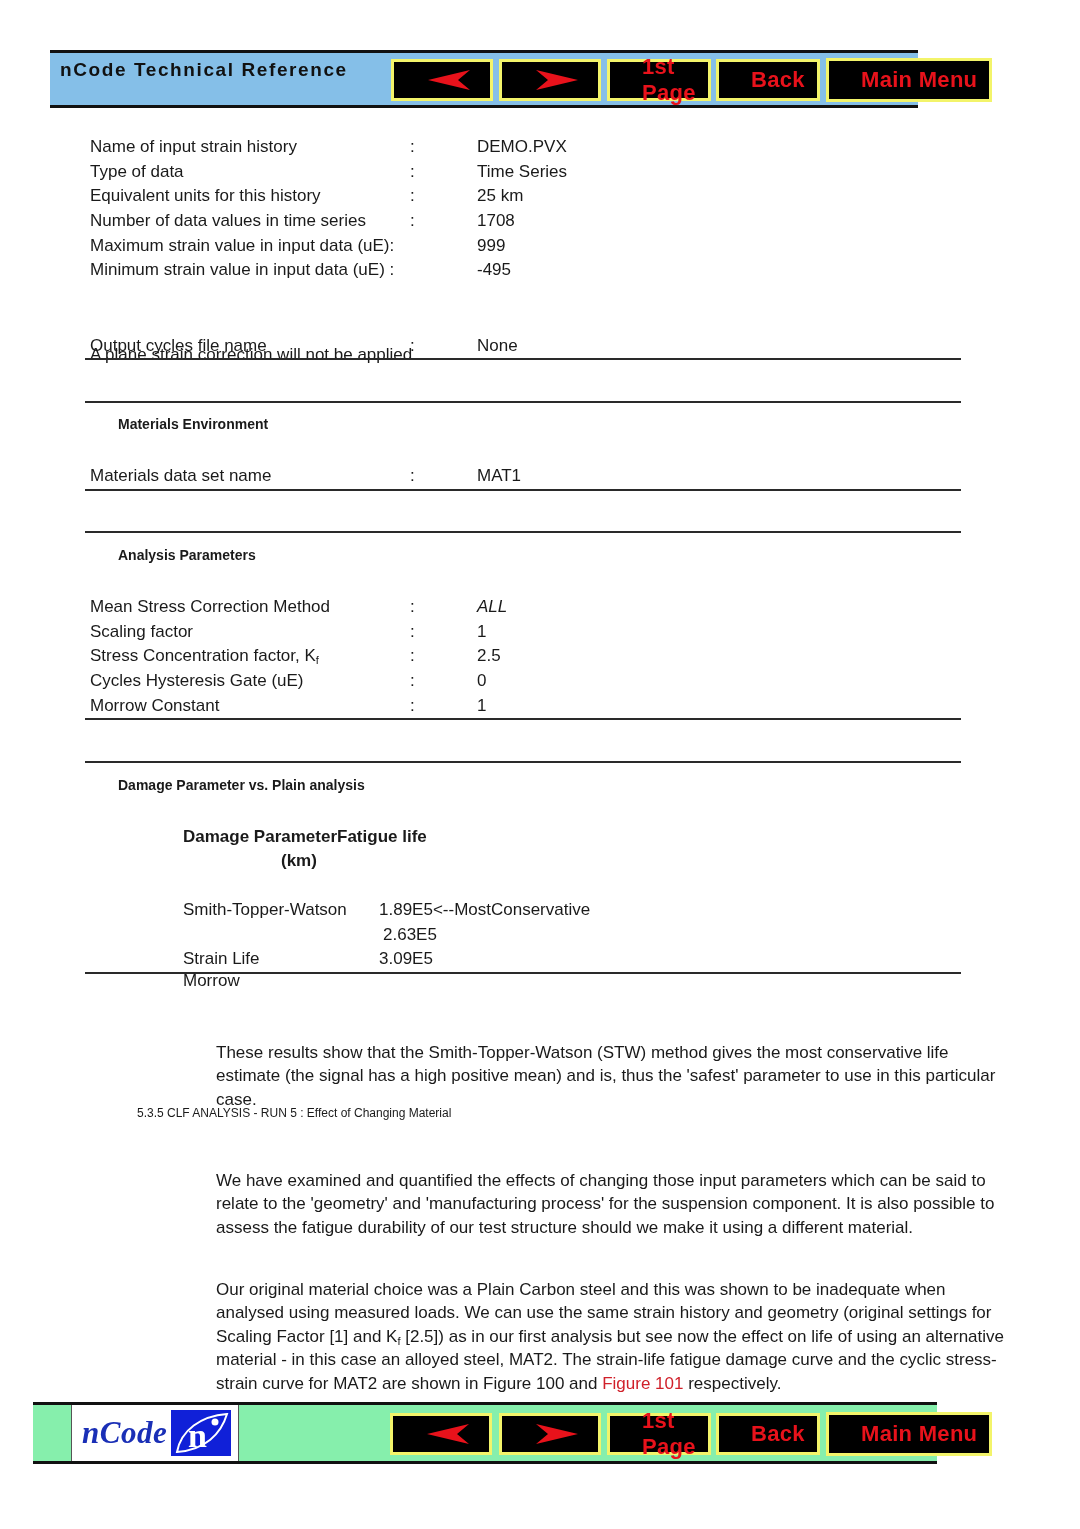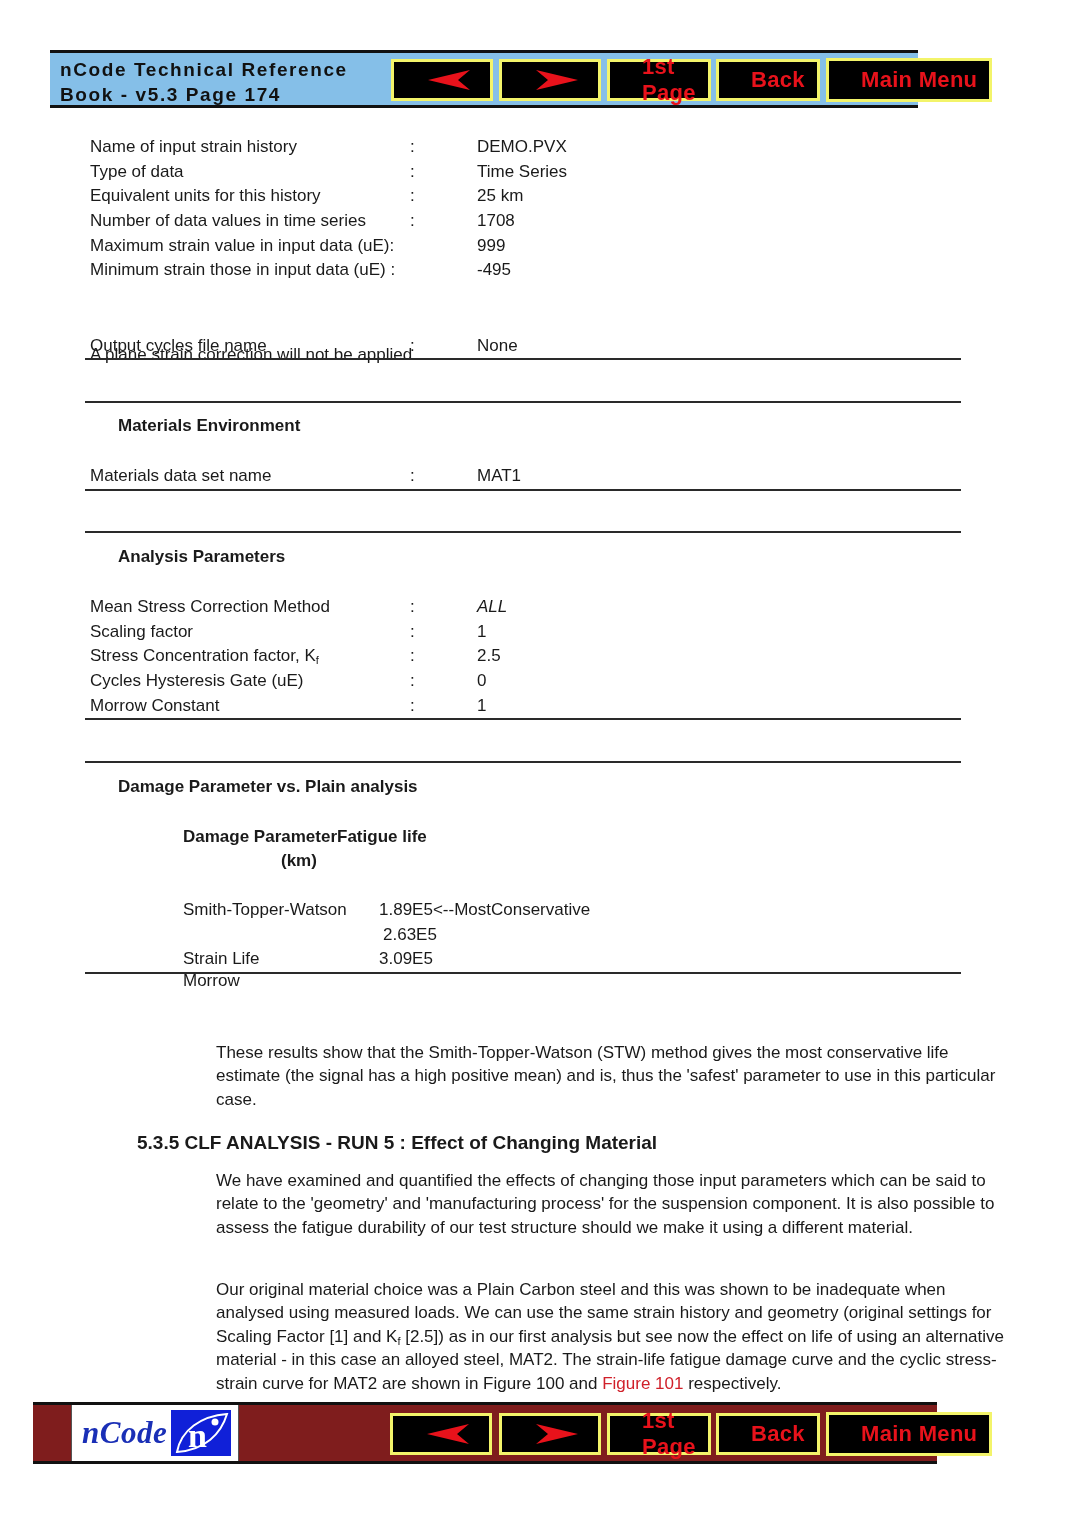--- a/index.html
+++ b/index.html
@@ -12,48 +12,47 @@
   .topbar .title { position: absolute; left: 10px; top: 4px; font-weight: bold; font-size: 19px;
                    line-height: 25px; letter-spacing: 1.6px; color: #111; }
   .navbtn { position: absolute; background: #000; border: 3px solid #f3f46a; box-sizing: border-box;
             color: #e8121b; font-weight: bold; display: flex; align-items: center; 
             cursor: pointer; padding-left: 32px; }
   .navbtn .lbl { font-size: 22px; letter-spacing: 0.3px; }
   .arrow { width: 46px; height: 22px; display: block; }
 
   
   .botbar { position: absolute; left: 33px; top: 1402px; width: 904px; height: 62px;
-            background: #7f1d1d; border-top: 3px solid #111; border-bottom: 3px solid #111; box-sizing: border-box; }
+            background: #86efac; border-top: 3px solid #111; border-bottom: 3px solid #111; box-sizing: border-box; }
   .logo { position: absolute; left: 38px; top: 0px; width: 166px; height: 56px; background: #fff;
           border-left: 1px solid #555; border-right: 1px solid #555; display: flex; align-items: center; }
   .logo .word { font-family: "Liberation Serif", serif; font-style: italic; font-weight: bold;
                 font-size: 31px; color: #1a2fb6; margin-left: 10px; letter-spacing: 0.5px; }
   .logo .mark { width: 60px; height: 46px; background: #1020d8; margin-left: 4px; position: relative; }
 
   
   .kv { position: absolute; font-size: 17px; line-height: 24.7px; }
   .kv .row { position: relative; height: 24.7px; }
   .kv .k { position: absolute; left: 0; white-space: nowrap; }
   .kv .c { position: absolute; left: 320px; }
   .kv .v { position: absolute; left: 387px; white-space: nowrap; }
   .rule { position: absolute; left: 85px; width: 876px; height: 2px; background: #2a2a2a; }
-  .sechead { position: absolute; left: 118px; font-weight: bold; font-size: 17px; }
+  .sechead { position: absolute; left: 118px; font-weight: bold; font-size: 14px; }
   .plain { position: absolute; font-size: 17px; white-space: nowrap; }
   sub { font-size: 11px; vertical-align: -3px; line-height: 0; }
   .para { position: absolute; left: 216px; width: 800px; font-size: 17px; line-height: 23.4px; margin-top: 31px; }
   .red { color: #d0202a; cursor: pointer; }
-  .h3 { position: absolute; left: 137px; top: 1132px; font-size: 19px; font-weight: bold; }
+  .h3 { position: absolute; left: 137px; top: 1106px; font-size: 12px; font-weight: normal; }
 </style>
 </head>
 <body>
 
 <div class="topbar">
   <div class="title">
     <div>nCode Technical Reference</div>
-    <div>Book - v5.3  Page 174</div>
   </div>
   <div class="navbtn" style="left:341px; top:6px; width:102px; height:42px;">
     <svg class="arrow" viewBox="0 0 46 22">
         <path d="M2 11 L44 1 L32 11 L44 21 Z" fill="#e8121b"></path>
       </svg>
   </div>
   <div class="navbtn" style="left:449px; top:6px; width:102px; height:42px;">
     <svg class="arrow" viewBox="0 0 46 22">
         <path d="M44 11 L2 1 L14 11 L2 21 Z" fill="#e8121b"></path>
       </svg>
@@ -88,21 +87,21 @@
   <div class="row">
       <span class="k">Number of data values in time series</span>
       <span class="c">:</span>
       <span class="v">1708</span>
     </div>
   <div class="row">
       <span class="k">Maximum strain value in input data (uE):</span>
       <span class="v">999</span>
     </div>
   <div class="row">
-      <span class="k">Minimum strain those in input data (uE) :</span>
+      <span class="k">Minimum strain value in input data (uE) :</span>
       <span class="v">-495</span>
     </div>
 </div>
 
 <div class="plain" style="left:90px; top:310px;margin-top:35px;">A plane strain correction will not be applied.</div>
 <div class="kv" style="left:90px; top:334px;">
   <div class="row">
       <span class="k">Output cycles file name</span>
       <span class="c">:</span>
       <span class="v">None</span>

